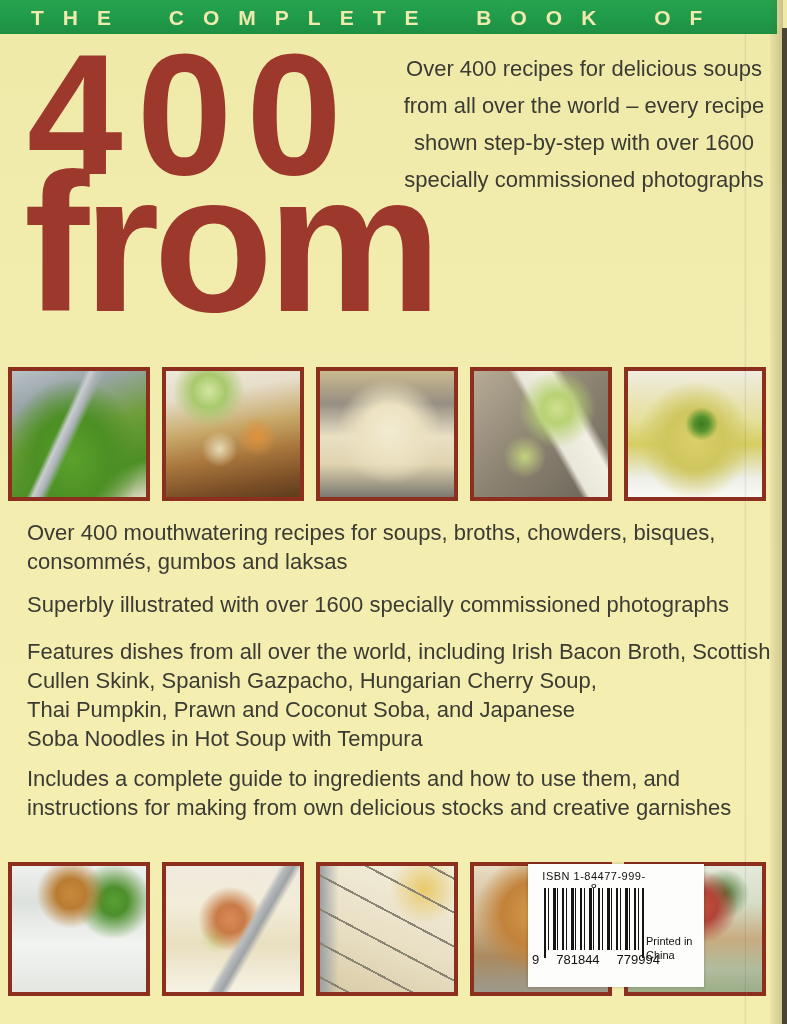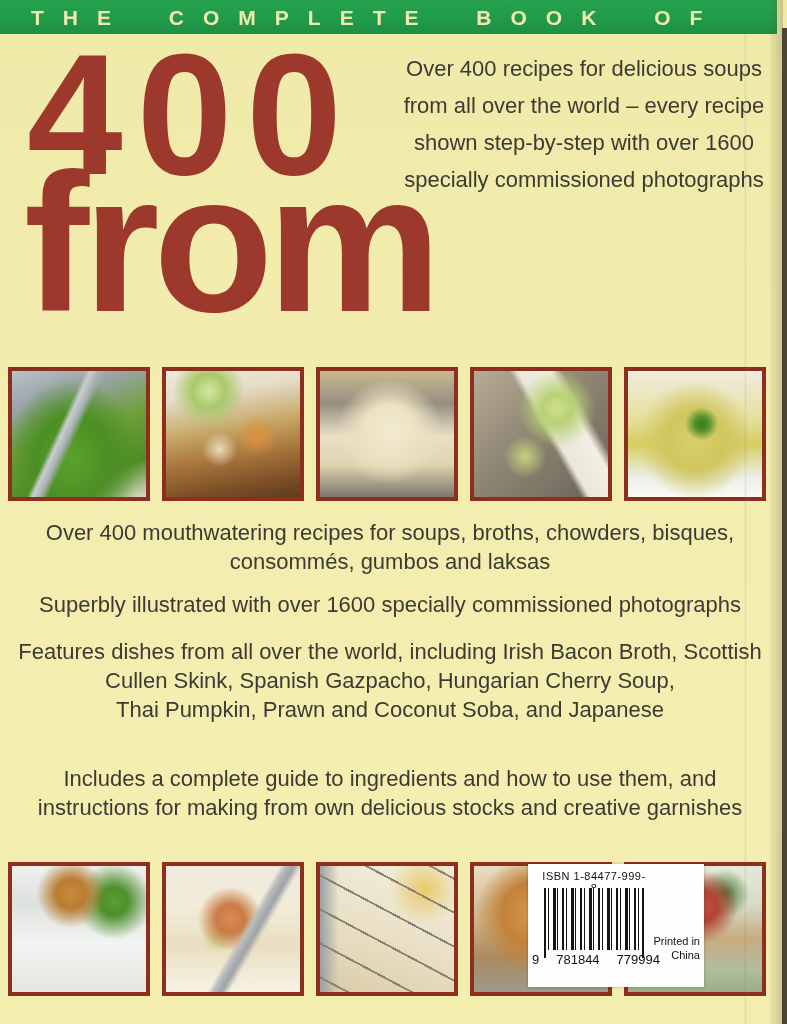--- a/index.html
+++ b/index.html
@@ -74,21 +74,21 @@
       radial-gradient(circle at 45% 38%, #d69a4a 0%, #c2823a 30%, rgba(194,130,58,0) 55%),
       radial-gradient(circle at 60% 28%, #e7b96c 0%, rgba(231,185,108,0) 20%),
       linear-gradient(180deg,#e8ddc4 0%, #cdb289 45%, #ab8a60 72%, #9c9a8c 100%); }
   #b5{ background:
       radial-gradient(circle at 55% 32%, #c0503c 0%, #b24538 14%, rgba(178,69,56,0) 32%),
       radial-gradient(circle at 72% 22%, #3f6e2a 0%, rgba(63,110,42,0) 18%),
       radial-gradient(circle at 45% 45%, #cb9a64 0%, rgba(203,154,100,0) 26%),
       linear-gradient(180deg,#e4e9da 0%, #d5ddc6 30%, #c8ab80 58%, #b0bd9e 82%, #9cad88 100%); }
   
   .para{
-    position:absolute; left:10px; width:760px; text-align:center;
+    position:absolute; left:27px; width:760px; text-align:left;
     color:#3b3b33; font-size:22px; line-height:29px;
   }
   #p1{top:518px;} #p2{top:590px;} #p3{top:637px;} #p4{top:764px;} #p5{top:828px;}
   
   .sticker{
     position:absolute; left:528px; top:864px; width:176px; height:123px;
     background:#fdfdfb; box-shadow:0 0 3px rgba(0,0,0,0.25); z-index:5;
   }
   .isbn-label{
     position:absolute; left:14px; top:6px; width:104px; text-align:center;
@@ -102,21 +102,21 @@
   }
   .bars:before, .bars:after{
     content:""; position:absolute; top:0; width:2px; height:70px; background:#151515;
   }
   .bars:before{left:0;} .bars:after{right:0;}
   .bar-digits{
     position:absolute; left:4px; top:88px; width:128px; display:flex;
     justify-content:space-between; font-size:13px; color:#111;
   }
   .printed{
-    position:absolute; left:118px; top:70px; width:54px; text-align:right;
+    position:absolute; left:118px; top:70px; width:54px; text-align:left;
     font-size:11px; line-height:14px; color:#111;
   }
   
   .edge-shade{ position:absolute; top:0; right:4px; width:13px; height:1024px;
     background:linear-gradient(90deg, rgba(90,80,40,0.05), rgba(90,80,40,0.25)); z-index:8;}
   .edge-dark{ position:absolute; top:28px; right:0; width:5px; height:996px; background:#4a4434; z-index:9;}
   .crease{ position:absolute; top:34px; left:744px; width:3px; height:990px;
     background:linear-gradient(90deg, rgba(0,0,0,0.00), rgba(0,0,0,0.07), rgba(255,255,255,0.10)); z-index:7;}
 </style>
 </head>
@@ -148,20 +148,21 @@
     <div>Over 400 mouthwatering recipes for soups, broths, chowders, bisques,</div>
     <div>consommés, gumbos and laksas</div>
   </div>
   <div class="para" id="p2">
     <div>Superbly illustrated with over 1600 specially commissioned photographs</div>
   </div>
   <div class="para" id="p3">
     <div>Features dishes from all over the world, including Irish Bacon Broth, Scottish</div>
     <div>Cullen Skink, Spanish Gazpacho, Hungarian Cherry Soup,</div>
     <div>Thai Pumpkin, Prawn and Coconut Soba, and Japanese</div>
+    <div>Soba Noodles in Hot Soup with Tempura</div>
   </div>
   <div class="para" id="p4">
     <div>Includes a complete guide to ingredients and how to use them, and</div>
     <div>instructions for making from own delicious stocks and creative garnishes</div>
   </div>
 
   <div class="tile row-bot c1" id="b1" aria-label="vegetable-soup-cup-with-basil-sprig"></div>
   <div class="tile row-bot c2" id="b2" aria-label="ladle-of-salmon-chowder"></div>
   <div class="tile row-bot c3" id="b3" aria-label="whisking-creamy-soup-in-pan"></div>
   <div class="tile row-bot c4" id="b4" aria-label="crouton-topped-soup-bowl"></div>

